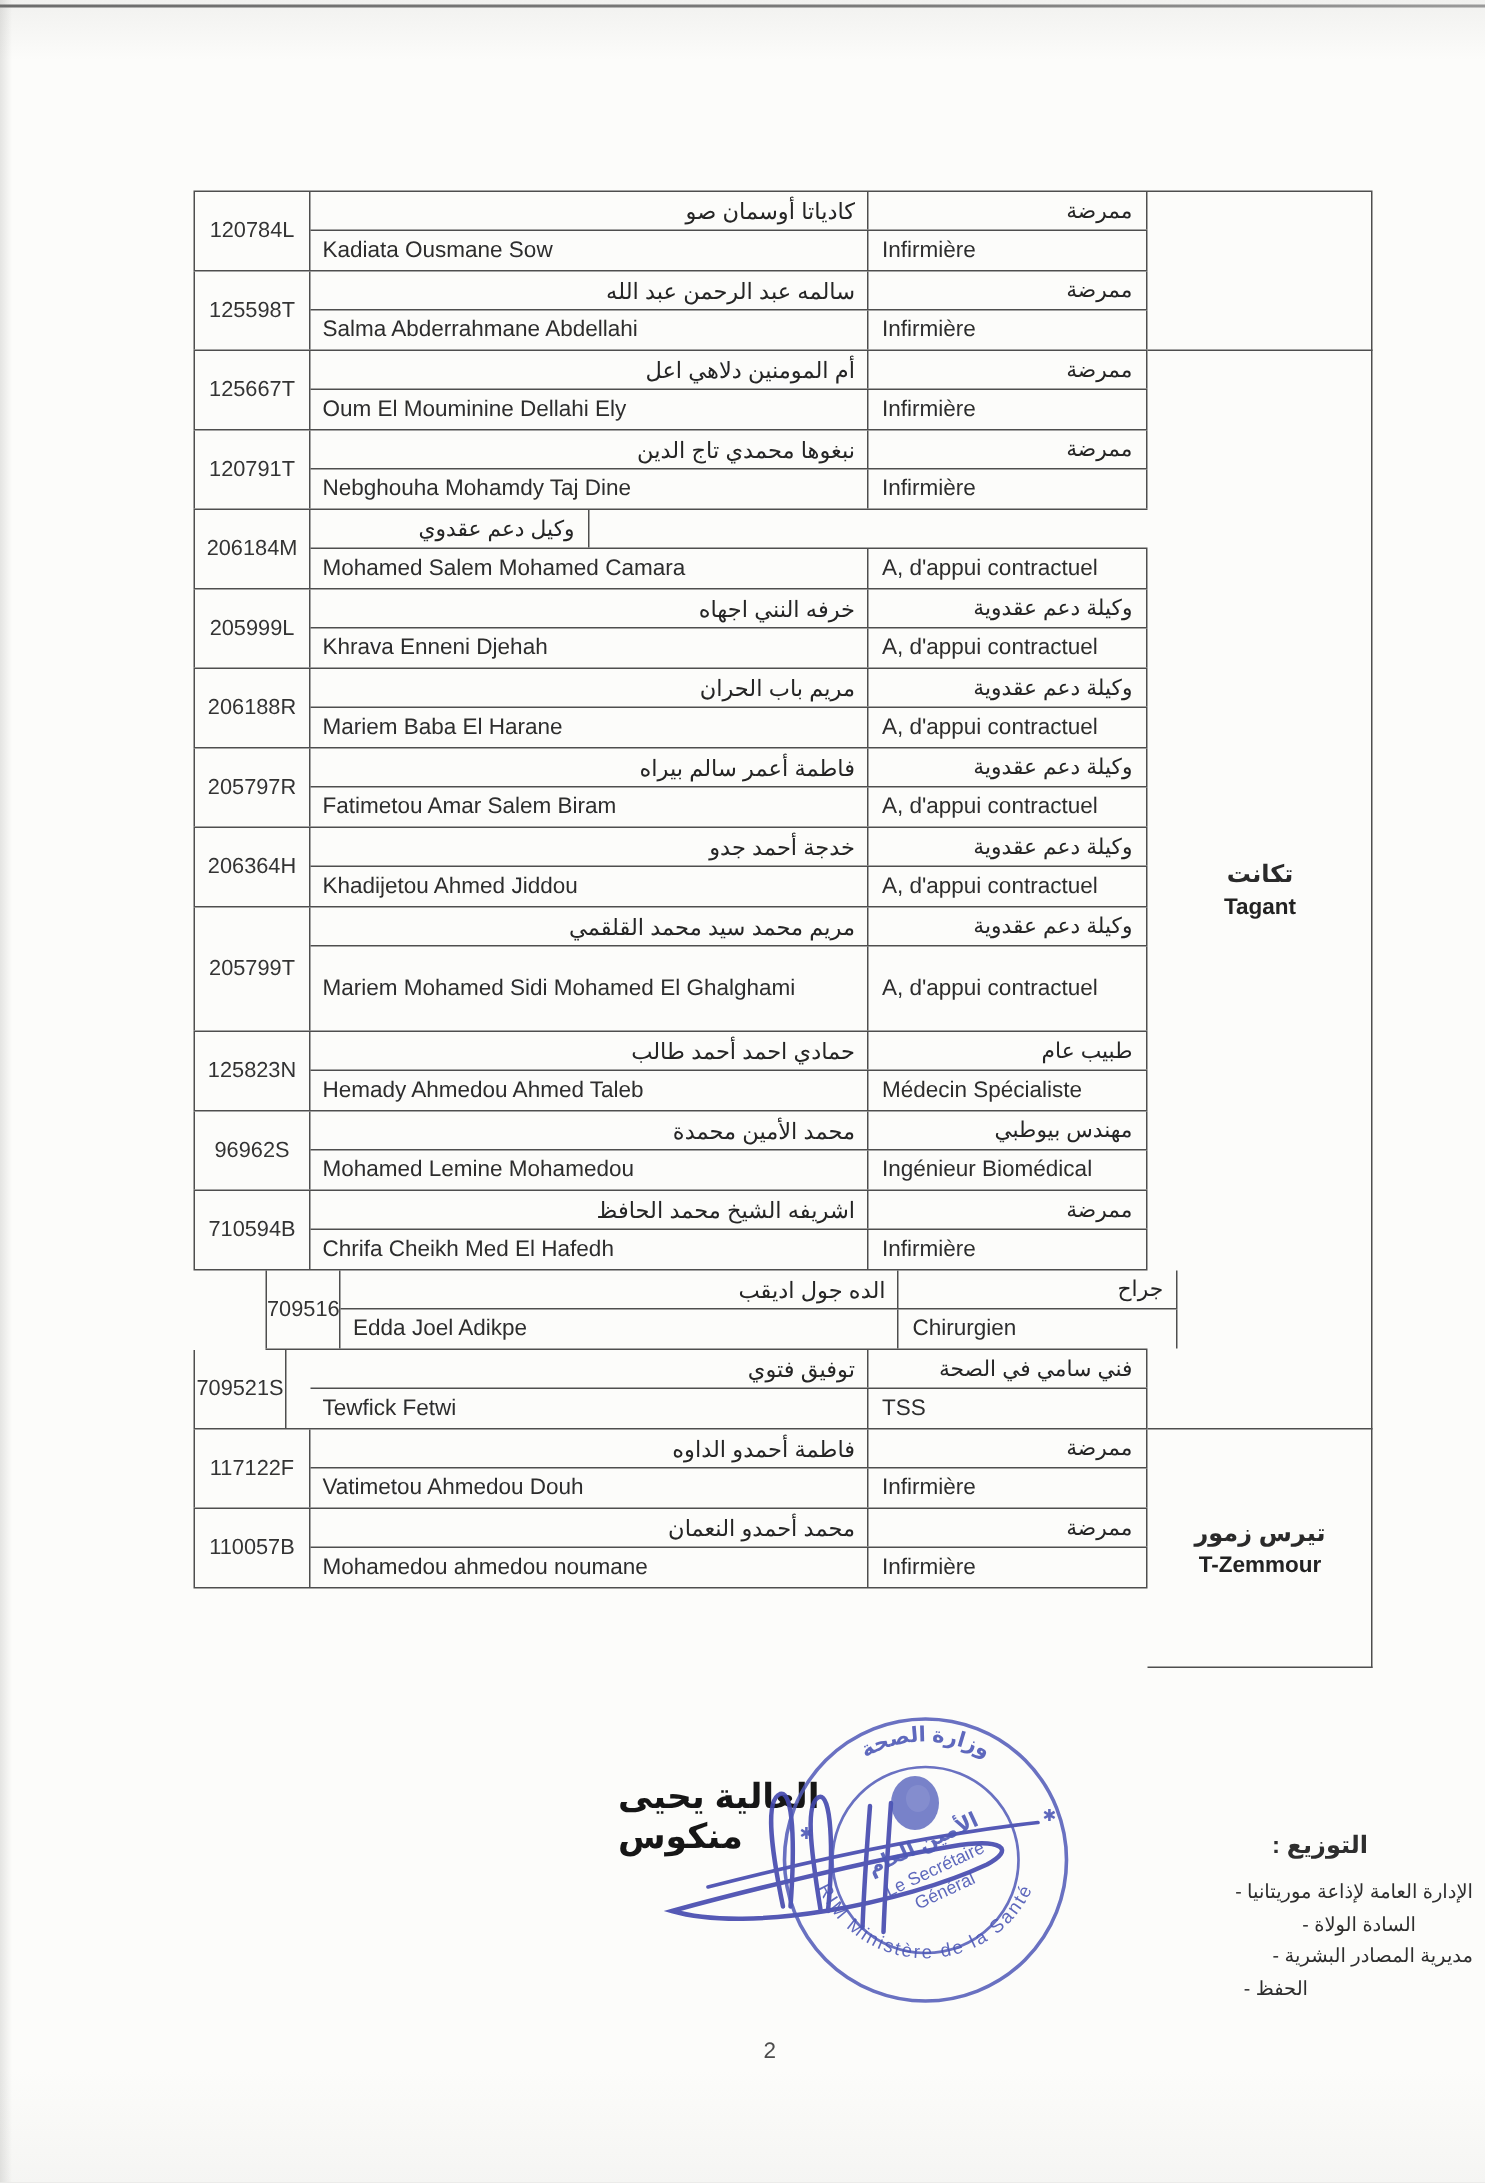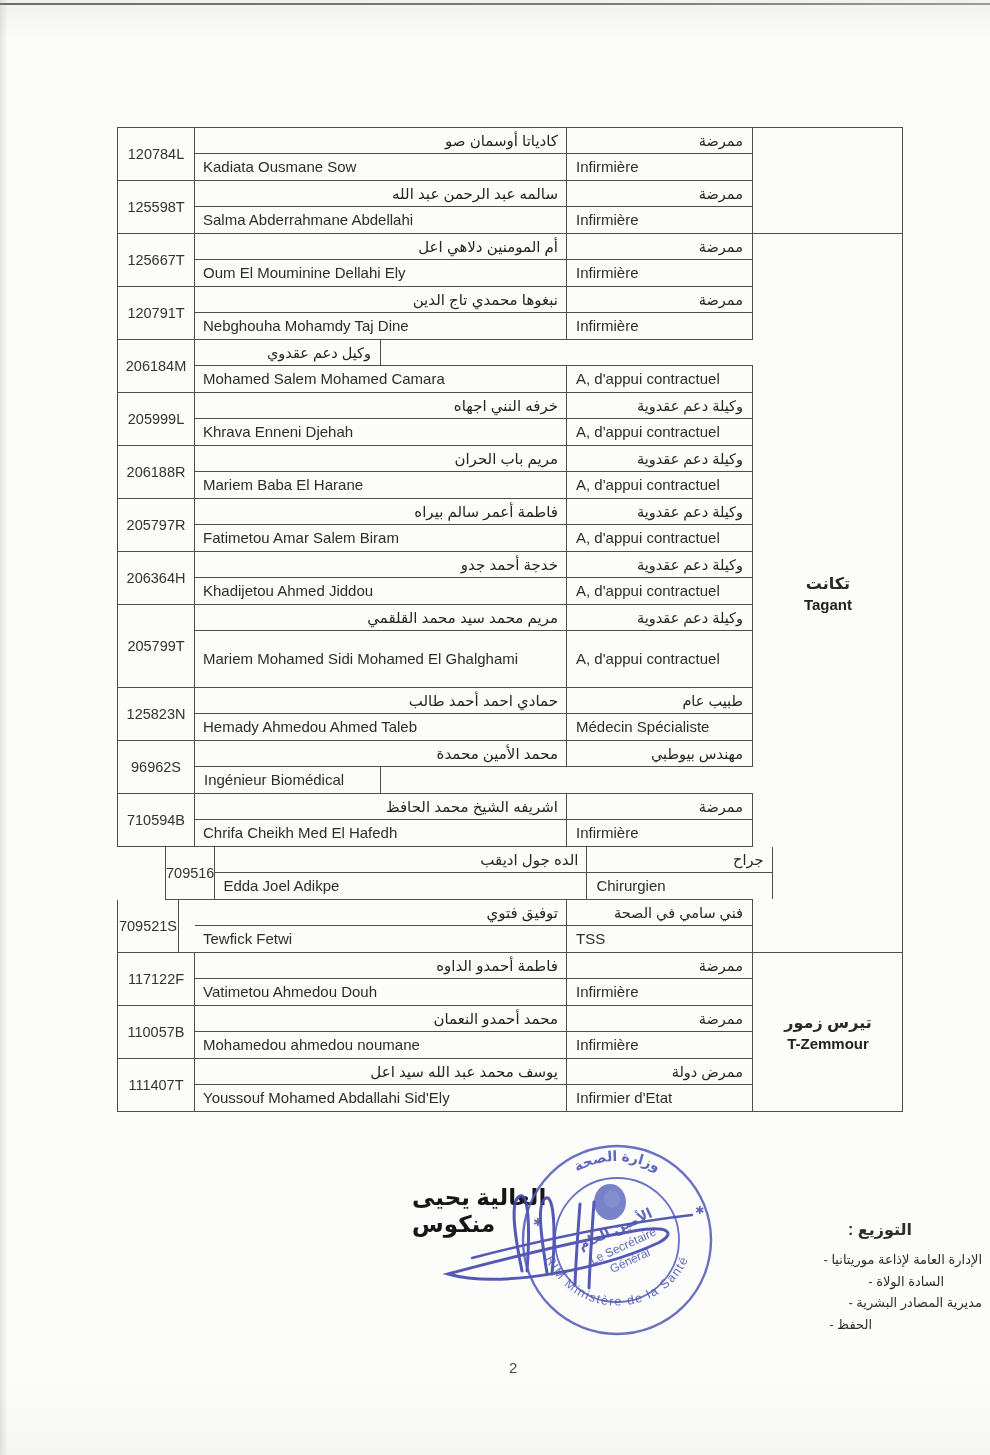--- a/index.html
+++ b/index.html
@@ -8,21 +8,21 @@
     background:linear-gradient(180deg,#f1f1ef 0px,#fcfcfa 40px,#fcfcfa 1380px,#f5f5f3 1455px);
     font-family:"Liberation Sans","DejaVu Sans",sans-serif;
     color:#2a2a2a;overflow:hidden;
   }
   .scan-line{position:absolute;left:0;top:3px;width:100%;height:2px;
     background:linear-gradient(90deg,#555 0%,#666 60%,#8a8a8a 100%);opacity:.85;}
   .edge-shade{position:absolute;left:0;top:0;width:8px;height:100%;
     background:linear-gradient(90deg,rgba(120,120,118,.18),rgba(120,120,118,0));}
 
   
-  .staff-table{position:absolute;left:117px;top:127px;width:786px;border-top:1px solid #4e4e4e;}
+  .staff-table{position:absolute;left:129px;top:127px;width:786px;border-top:1px solid #4e4e4e;}
   .staff-table,.staff-table *{box-sizing:border-box;}
   .rows{position:relative;width:636px;}
   .person-row{display:flex;height:53px;border-bottom:1px solid #4e4e4e;}
   .id-cell{width:78px;border-left:1px solid #4e4e4e;border-right:1px solid #4e4e4e;
     display:flex;align-items:center;justify-content:center;font-size:14.5px;color:#333;}
   .mid{width:558px;display:flex;flex-direction:column;}
   .half-ar{height:26px;border-bottom:1px solid #4e4e4e;display:flex;}
   .half-fr{flex:1;display:flex;}
   .name-cell{width:372px;border-right:1px solid #4e4e4e;display:flex;align-items:center;
     padding:0 8px;font-size:15px;overflow:hidden;}
@@ -203,20 +203,21 @@
       </div>
     </div>
         <div class="person-row" style="height: 53px;">
       <div class="id-cell">96962S</div>
       <div class="mid">
         <div class="half-ar">
           <div class="name-cell ar">محمد الأمين محمدة</div>
           <div class="title-cell ar">مهندس بيوطبي</div>
         </div>
         <div class="half-fr">
+          <div class="name-cell fr">Mohamed Lemine Mohamedou</div>
           <div class="title-cell fr">Ingénieur Biomédical</div>
         </div>
       </div>
     </div>
         <div class="person-row" style="height: 53px;">
       <div class="id-cell">710594B</div>
       <div class="mid">
         <div class="half-ar">
           <div class="name-cell ar">اشريفه الشيخ محمد الحافظ</div>
           <div class="title-cell ar">ممرضة</div>
@@ -269,33 +270,20 @@
         <div class="person-row" style="height: 53px;">
       <div class="id-cell">110057B</div>
       <div class="mid">
         <div class="half-ar">
           <div class="name-cell ar">محمد أحمدو النعمان</div>
           <div class="title-cell ar">ممرضة</div>
         </div>
         <div class="half-fr">
           <div class="name-cell fr">Mohamedou ahmedou noumane</div>
           <div class="title-cell fr">Infirmière</div>
-        </div>
-      </div>
-    </div>
-        <div class="person-row" style="height: 53px;">
-      <div class="id-cell">111407T</div>
-      <div class="mid">
-        <div class="half-ar">
-          <div class="name-cell ar">يوسف محمد عبد الله سيد اعل</div>
-          <div class="title-cell ar">ممرض دولة</div>
-        </div>
-        <div class="half-fr">
-          <div class="name-cell fr">Youssouf Mohamed Abdallahi Sid'Ely</div>
-          <div class="title-cell fr">Infirmier d'Etat</div>
         </div>
       </div>
     </div>
       </div>
     <div class="regions" style="height: 984px;">
         <div class="region-cell" style="top: 0px; height: 106px;">
       <div class="region-ar"></div>
       <div class="region-fr"></div>
     </div>
         <div class="region-cell" style="top: 825px; height: 159px;">

